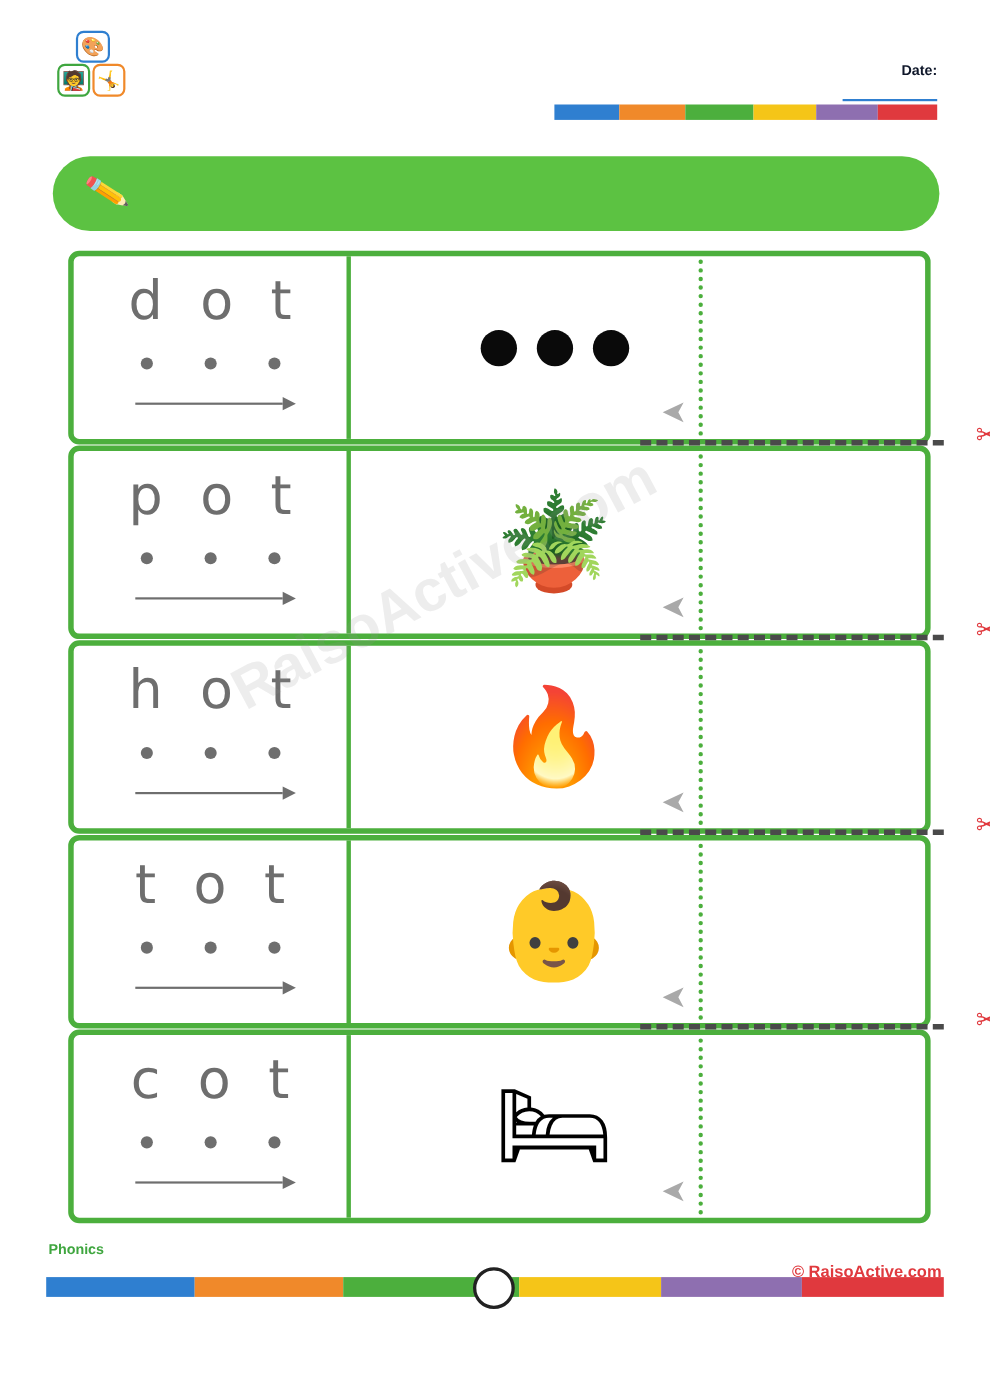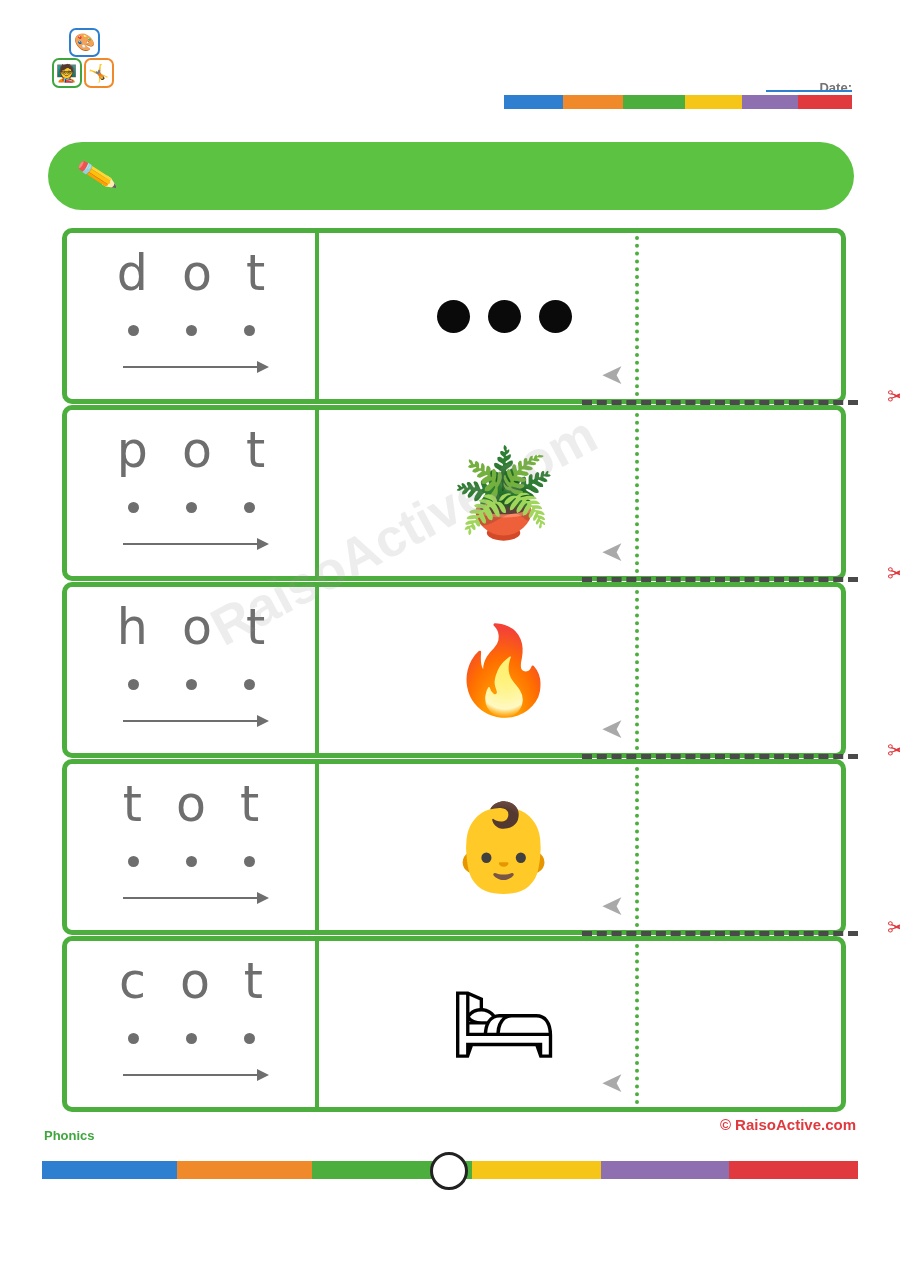--- a/index.html
+++ b/index.html
@@ -52,24 +52,24 @@
     position: absolute;
     left: 128px; top: 68px;
     font-size: 33px;
     font-weight: bold;
     color: #4caf3d;
     letter-spacing: 0.3px;
     white-space: nowrap;
   }
   .date-label {
     position: absolute;
-    right: 48px; top: 80px;
+    right: 48px; top: 56px;
     font-size: 13px;
     font-weight: bold;
-    color: #737373;
+    color: #0f172a;
     white-space: nowrap;
   }
   .date-line {
     position: absolute;
     right: 48px; top: 90px;
     width: 86px; height: 2px;
     background: #2f7fd0;
   }
   .header-bars {
     position: absolute;
@@ -277,21 +277,21 @@
   }
   .footer-left {
     position: absolute;
     left: 44px; top: 1128px;
     font-size: 13px;
     font-weight: bold;
     color: #3fa63f;
   }
   .footer-right {
     position: absolute;
-    right: 44px; top: 1116px;
+    right: 44px; top: 1148px;
     font-size: 15px;
     font-weight: bold;
     color: #e0393e;
   }
 </style>
 </head>
 <body>
 
 <div class="page">
 

